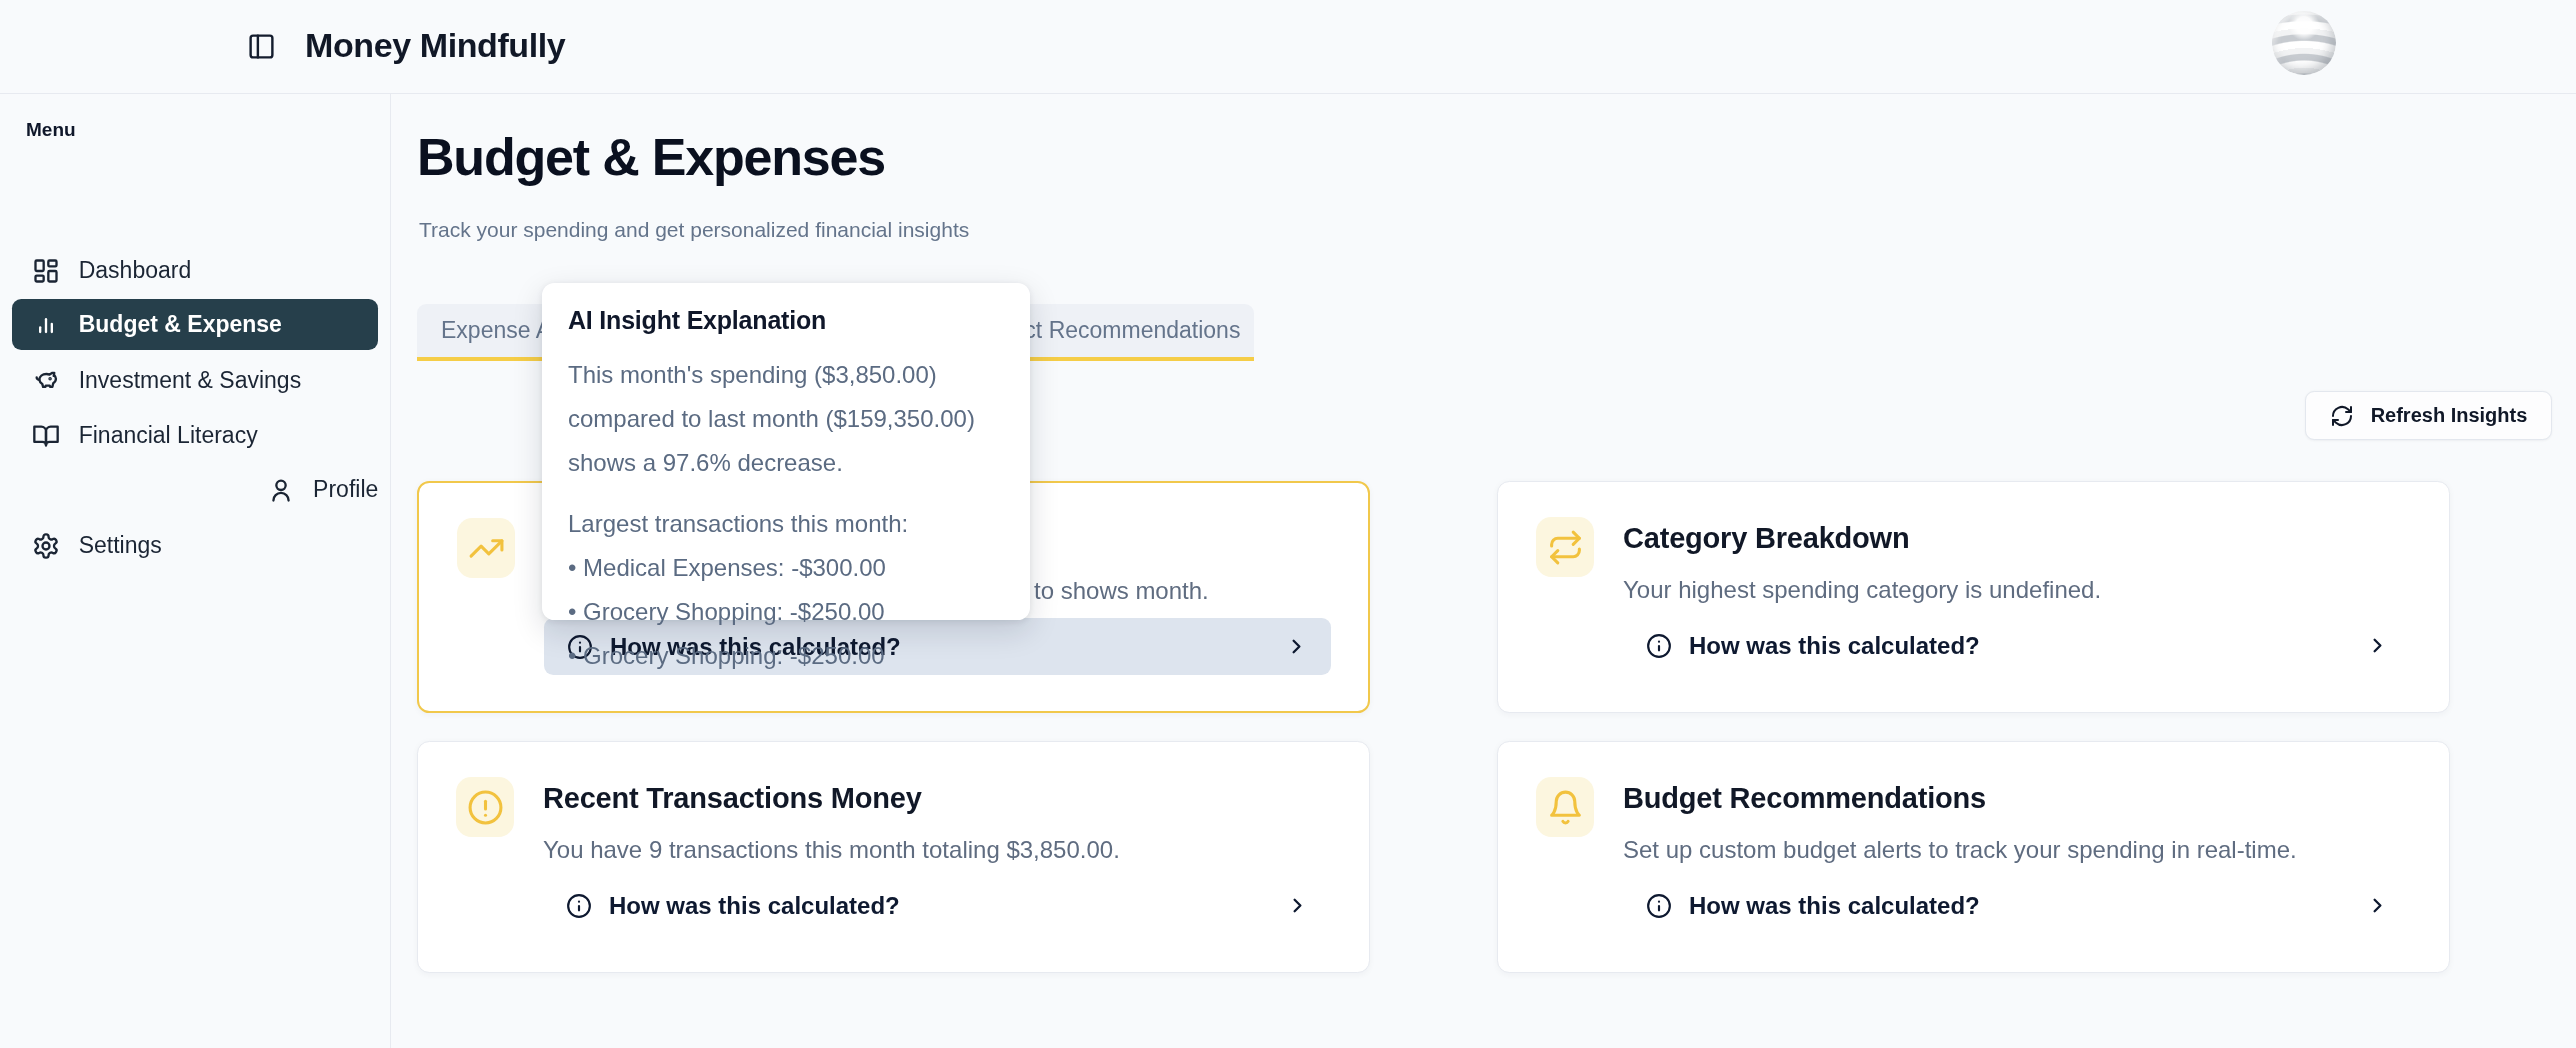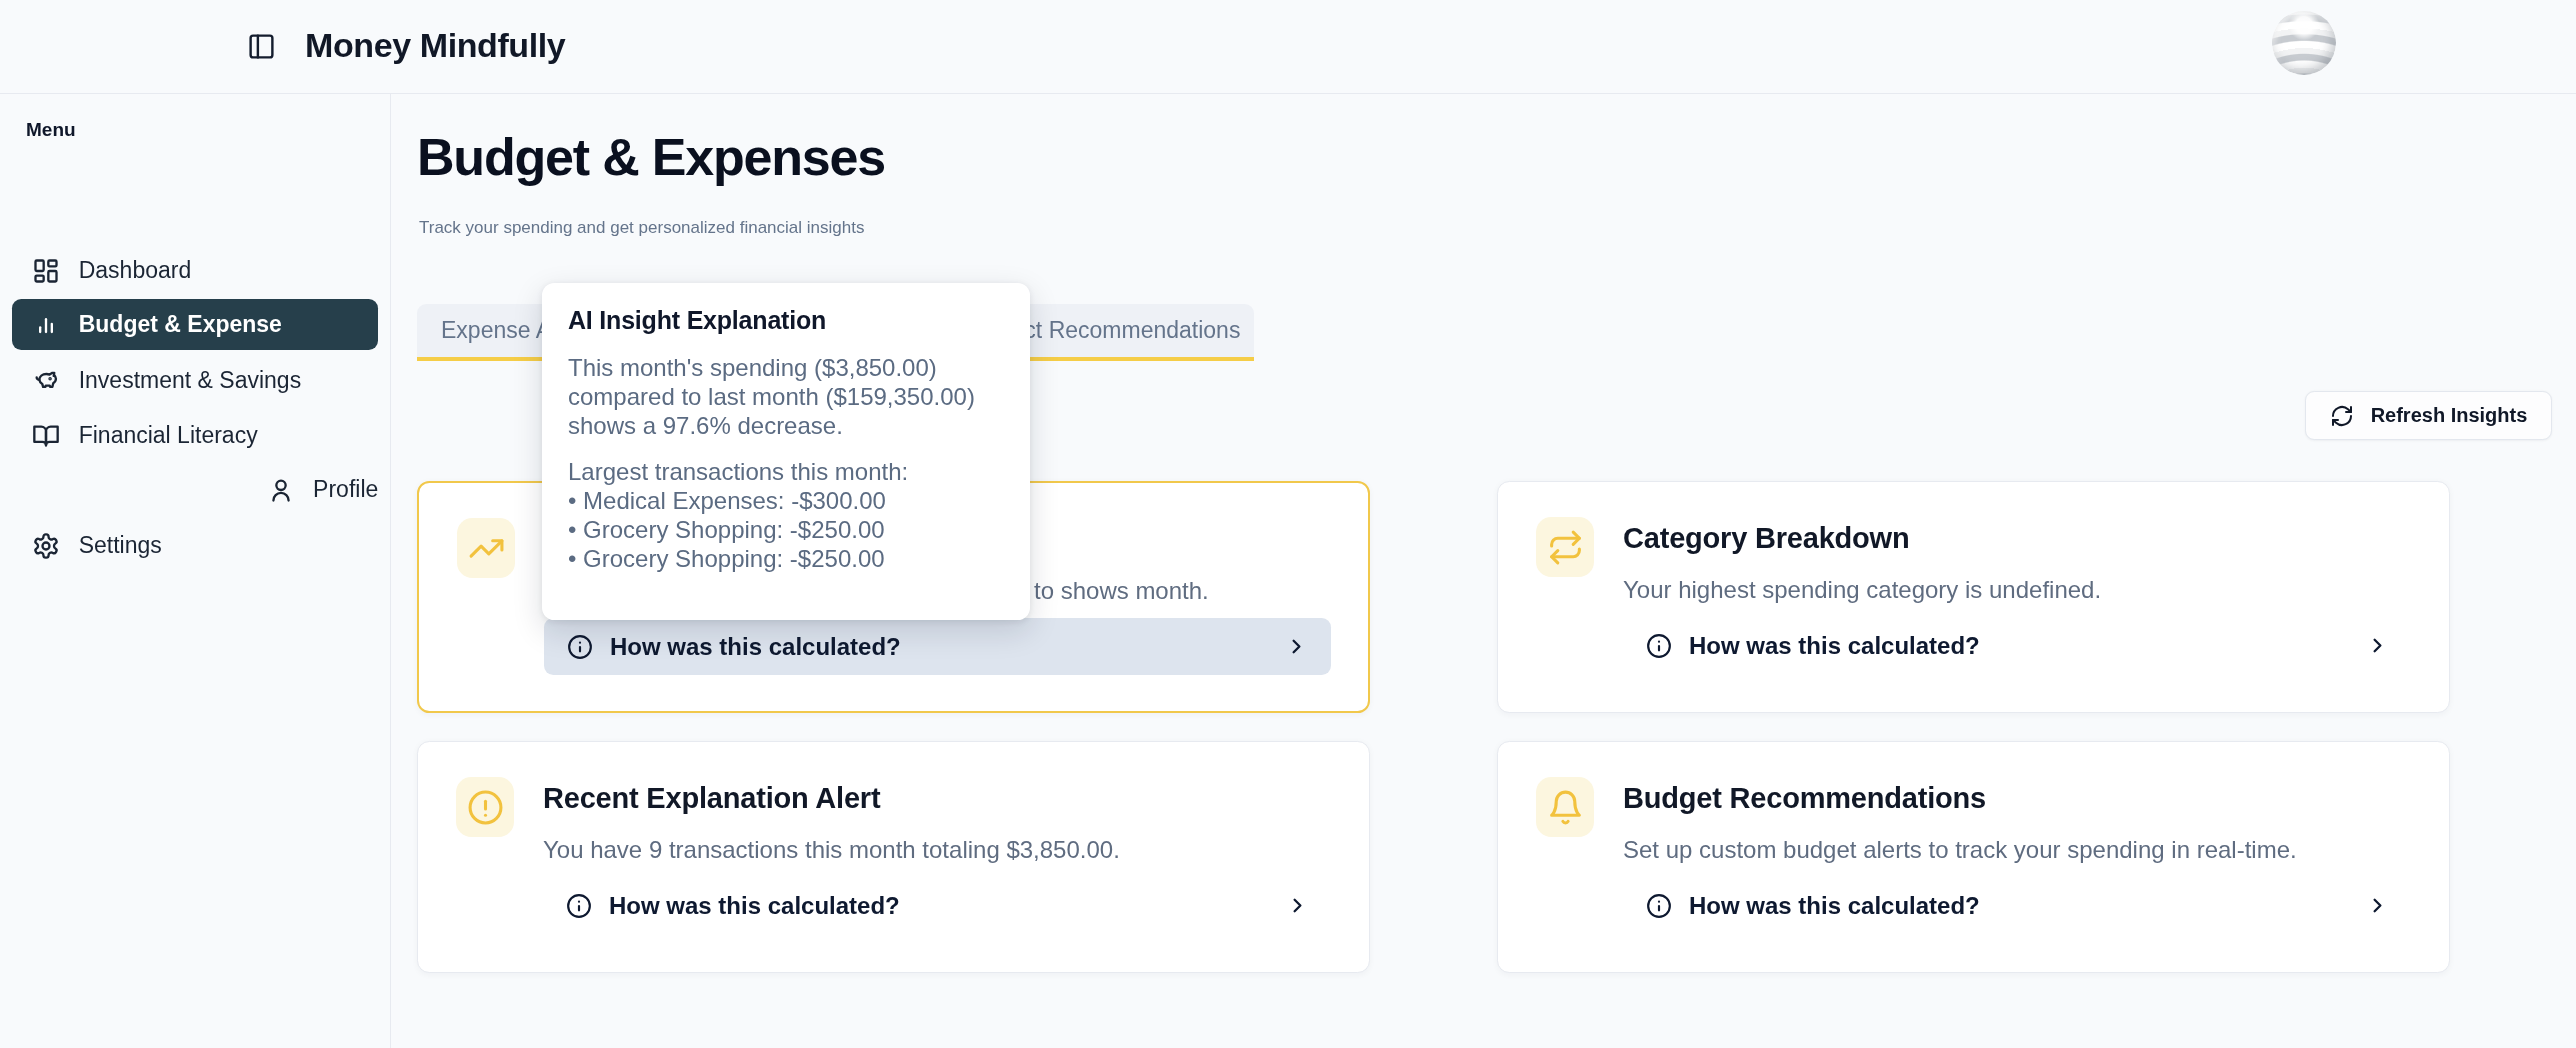--- a/index.html
+++ b/index.html
@@ -54,21 +54,21 @@
   .nav-item.active { background:#263f4b; color:#ffffff; font-weight:700; }
   .nav-item.active .nicon { color:#ffffff; }
 
   
   .page-title {
     position:absolute; left:417px; top:127px;
     font-size:52px; font-weight:800; letter-spacing:-1.2px; color:#0a101f;
   }
   .page-subtitle {
     position:absolute; left:419px; top:218px;
-    font-size:17px; color:#64748b;
+    font-size:21px; color:#64748b;
   }
 
   
   .tabbar {
     position:absolute; left:417px; top:304px; width:837px; height:57px;
     background:#eef1f6; border-radius:9.2px 9.2px 0 0;
     border-bottom:4.6px solid #f5cd47;
   }
   .tab-label {
     position:absolute; top:0; height:52px; display:flex; align-items:center;
@@ -125,21 +125,21 @@
   .card-footer .chev { width:23px; height:23px; color:#0e1930; margin-left:auto; flex:0 0 auto; }
 
   
   .tooltip {
     position:absolute; left:542px; top:283px; width:488px; height:337px;
     background:#ffffff; border-radius:12.3px; z-index:50;
     box-shadow:0 10.7px 31px rgba(15,23,42,0.14), 0 1.5px 6.1px rgba(15,23,42,0.08);
     padding:23px 26px;
   }
   .tooltip-title { font-size:25px; font-weight:700; color:#0f172a; letter-spacing:-0.2px; }
-  .tooltip-body  { margin-top:18.4px; font-size:24px; line-height:29px; color:#5b6b82; white-space:pre-line; }
+  .tooltip-body  { margin-top:18.4px; font-size:24px; line-height:44px; color:#5b6b82; white-space:pre-line; }
   .tooltip-body + .tooltip-body { margin-top:17px; }
 </style>
 </head>
 <body>
 
 <div class="header">
   <button class="panel-toggle">
     <svg viewBox="0 0 24 24" fill="none" stroke="currentColor" stroke-width="2" stroke-linecap="round" stroke-linejoin="round">
       <rect x="3" y="3" width="18" height="18" rx="2"></rect>
         <line x1="9" y1="3" x2="9" y2="21"></line>
@@ -297,21 +297,21 @@
 <div class="card card-3">
   <div class="chip">
     <span>
       <svg width="37" height="37" viewBox="0 0 24 24" fill="none" stroke="currentColor" stroke-width="2" stroke-linecap="round" stroke-linejoin="round" style="color:#f2c23e">
         <circle cx="12" cy="12" r="10"></circle>
           <line x1="12" y1="8" x2="12" y2="13"></line>
           <path d="M12 17h.01"></path>
       </svg>
     </span>
   </div>
-  <div class="card-title">Recent Explanation Alert</div>
+  <div class="card-title">Recent Transactions Money</div>
   <div class="card-subtitle">You have 9 transactions this month totaling $3,850.00.</div>
   <div class="card-footer">
     <span class="ficon">
       <svg viewBox="0 0 24 24" fill="none" stroke="currentColor" stroke-width="2" stroke-linecap="round" stroke-linejoin="round">
         <circle cx="12" cy="12" r="10"></circle>
           <path d="M12 16v-4"></path>
           <path d="M12 8h.01"></path>
       </svg>
     </span>
     <span class="ftext">How was this calculated?</span>

